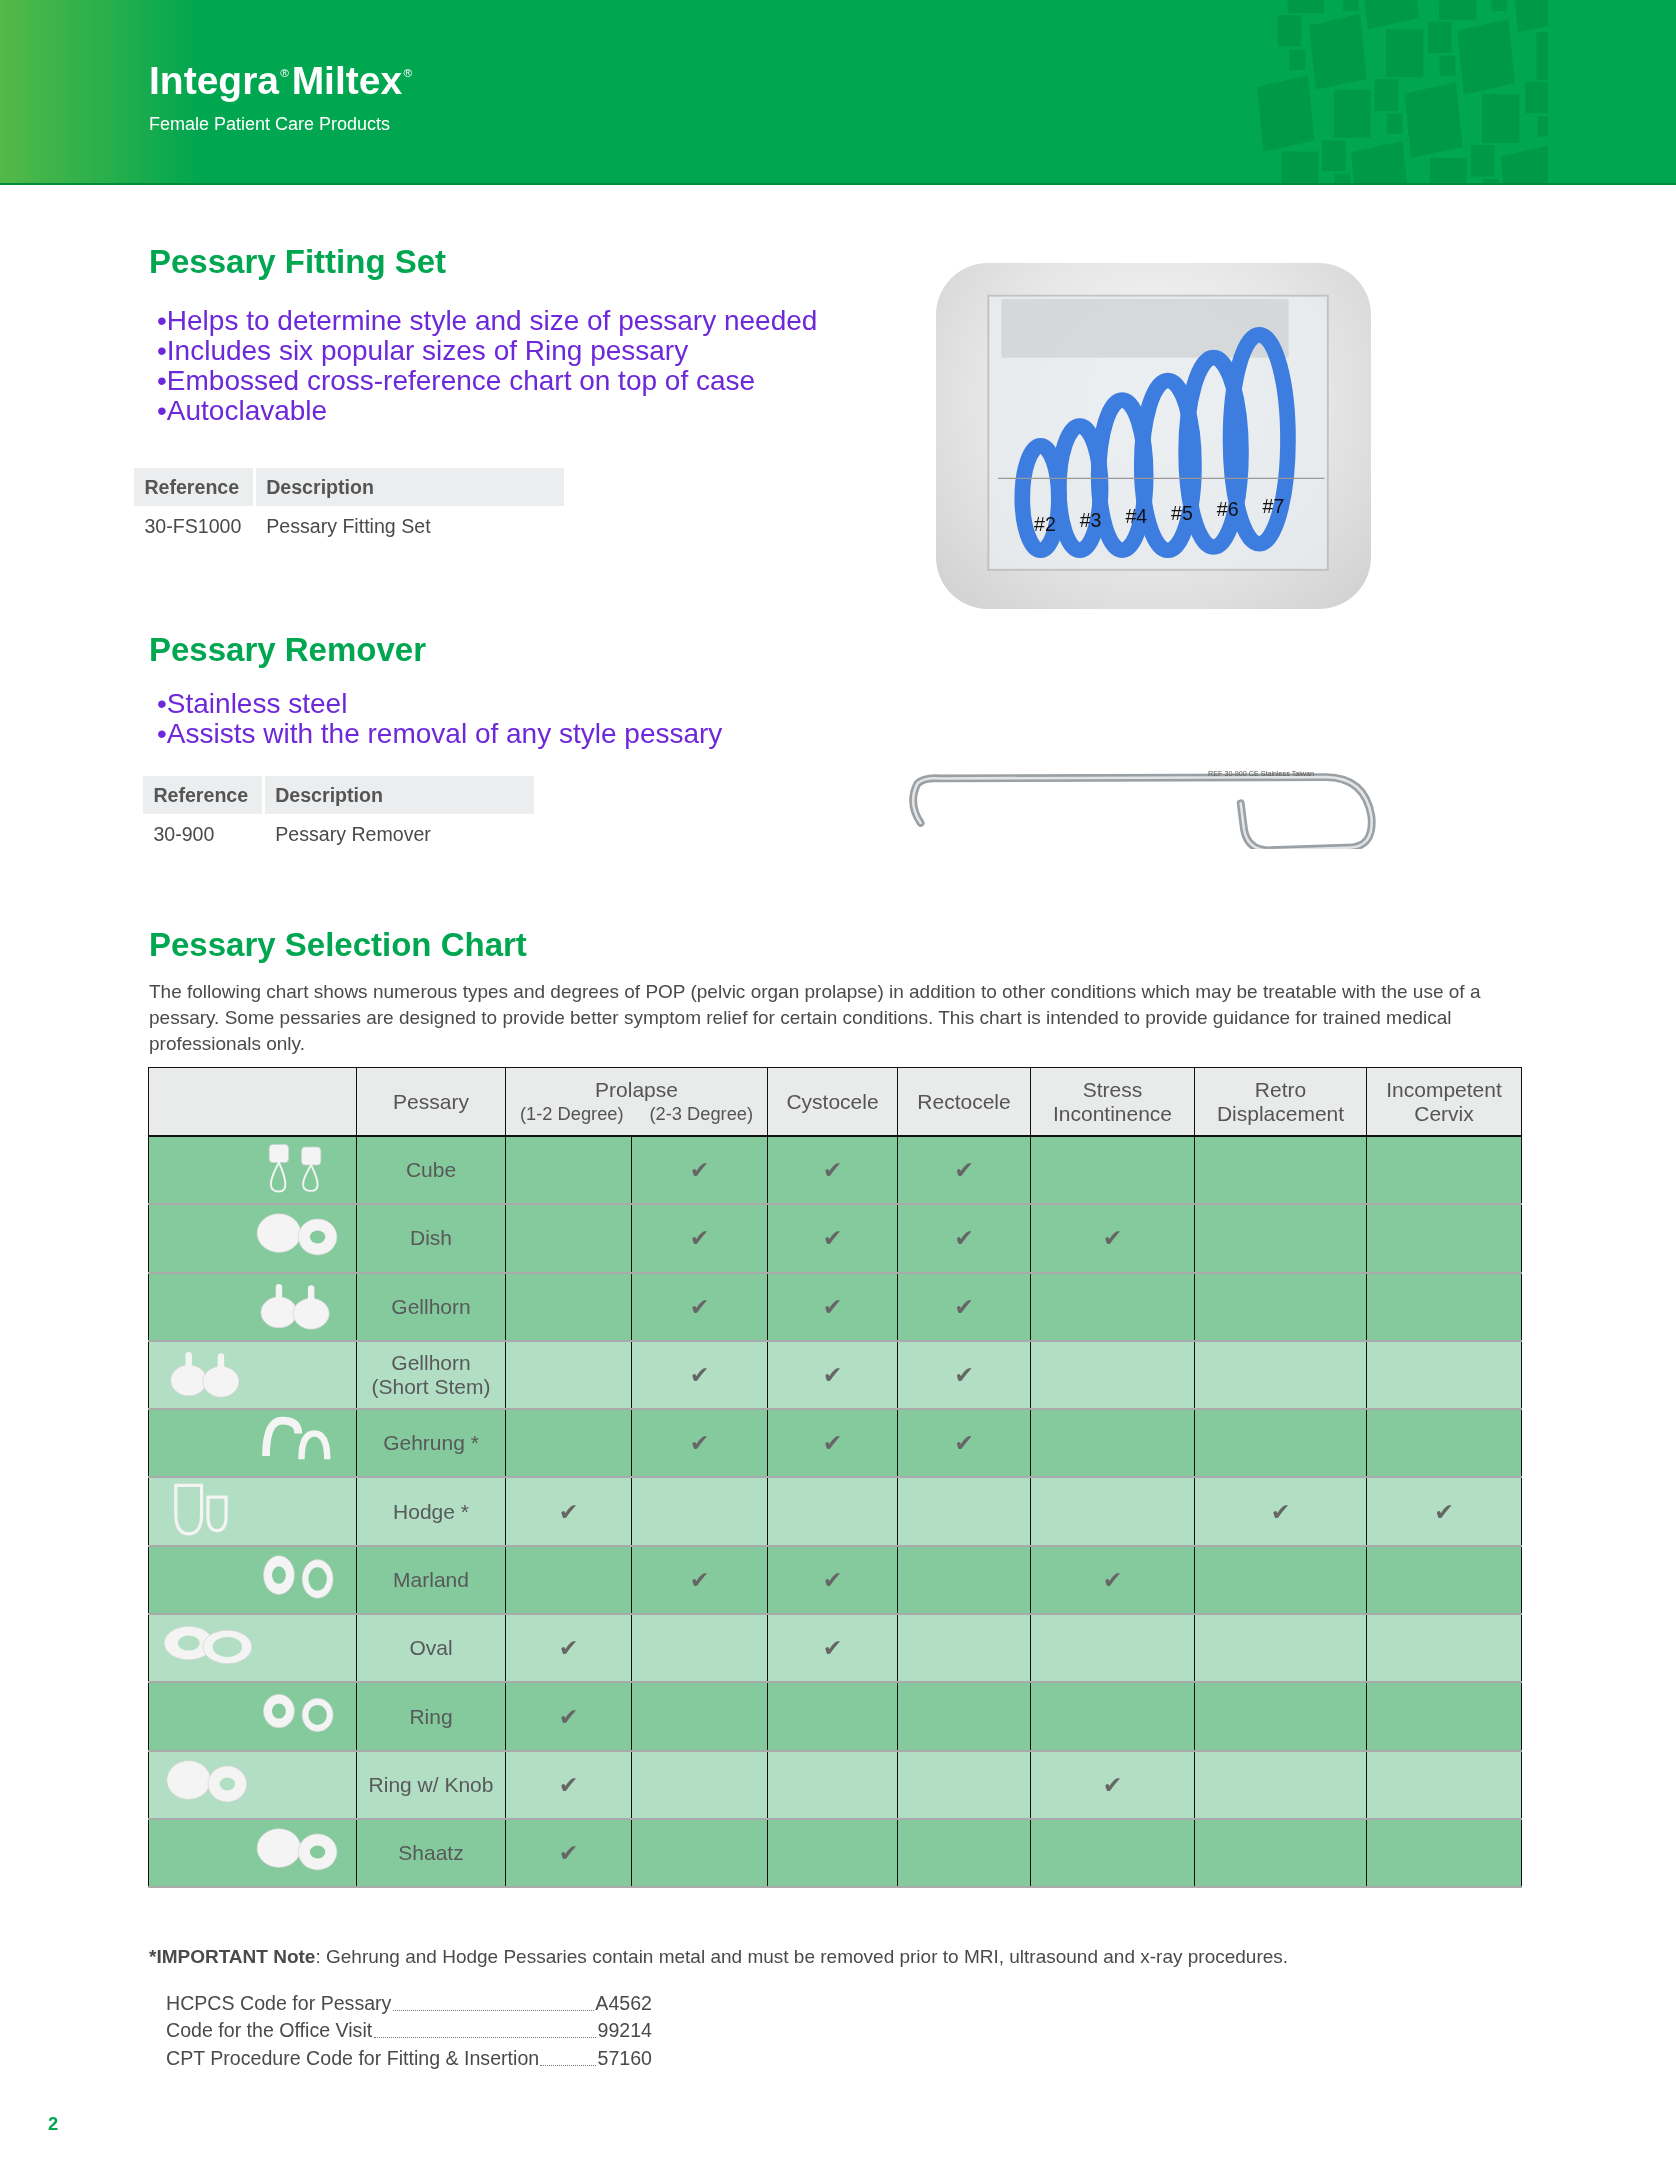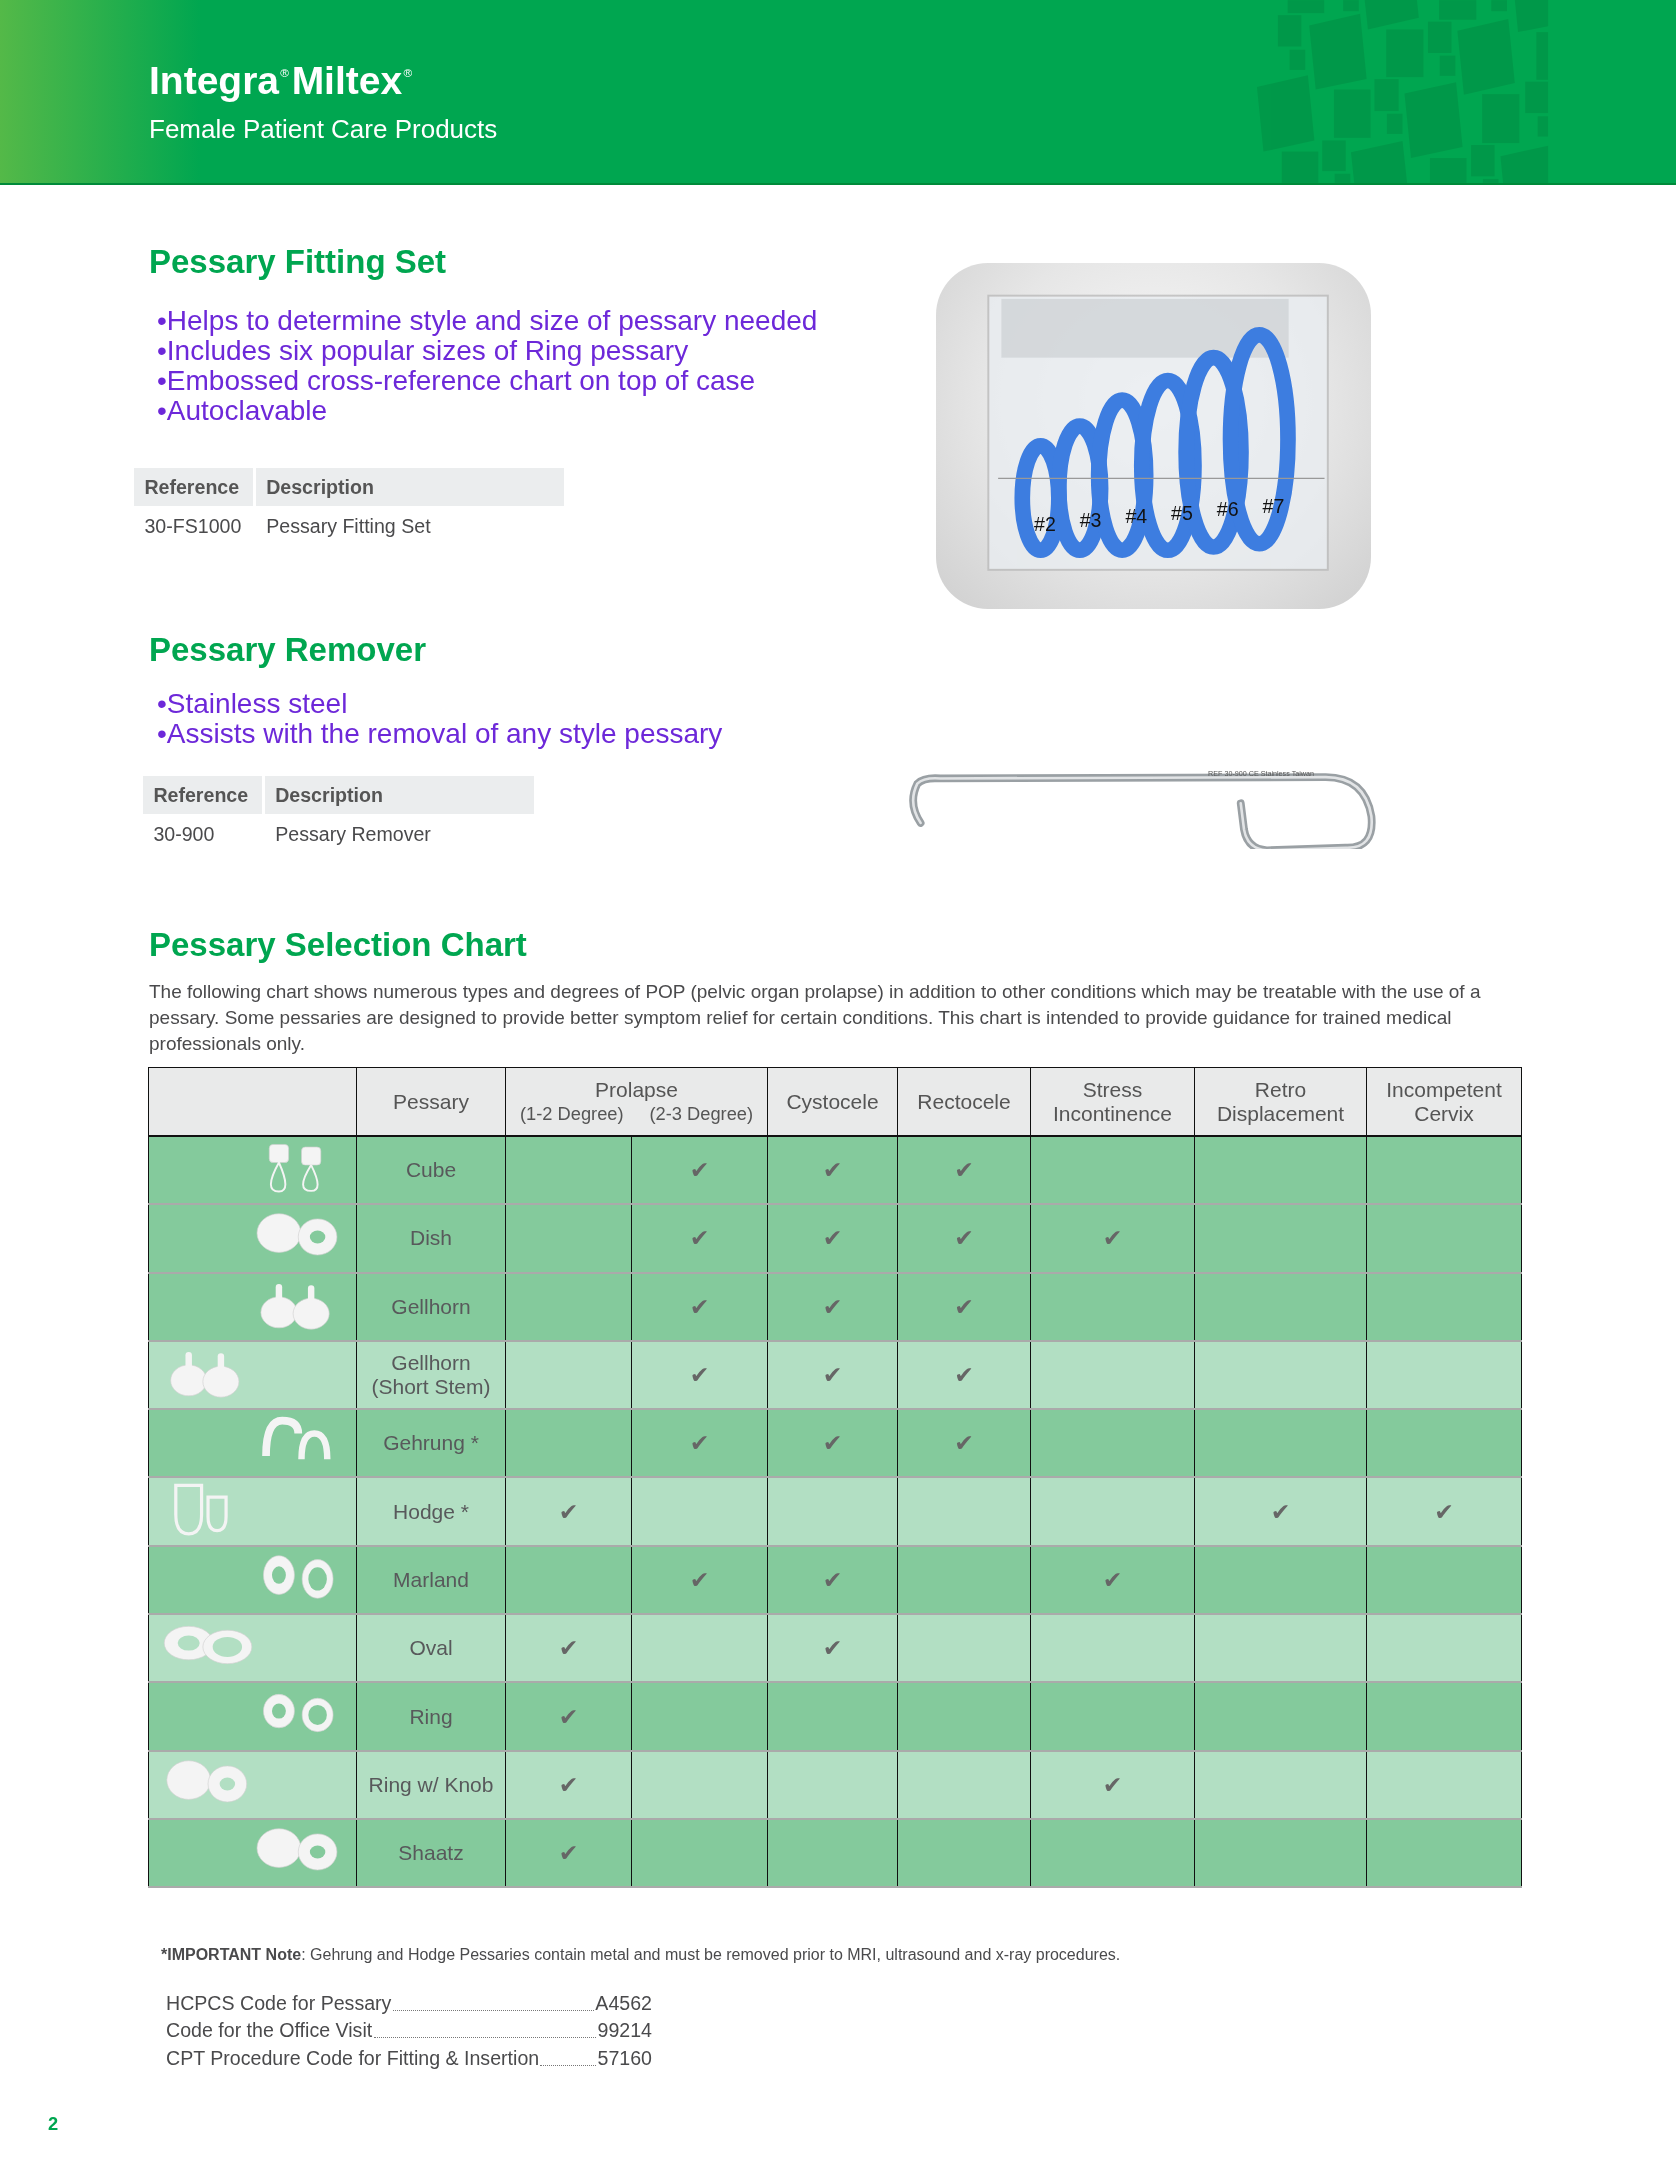--- a/index.html
+++ b/index.html
@@ -2,21 +2,21 @@
 <html style="font-size:10.4px"><head>
 <meta charset="utf-8">
 <style>
   html,body{margin:0;padding:0;background:#fff;}
   body{width:1677px;height:2183px;position:relative;overflow:hidden;font-family:"Liberation Sans","DejaVu Sans",sans-serif;color:#4a4a4c;}
   
   .hdr{position:absolute;left:0;top:0;width:1677px;height:183px;background:linear-gradient(90deg,#54b948 0%,#00a650 12%,#00a650 100%);border-bottom:2px solid #008a3a;overflow:hidden;}
   .hdr .deco{position:absolute;left:1208px;top:0;width:470px;height:183px;}
   .hdr .title{position:absolute;left:149px;top:59px;font-size:39px;color:#fff;font-weight:bold;letter-spacing:0px;}
   .hdr .title sup{font-size:11.8px;font-weight:normal;vertical-align:top;position:relative;top:6.5px;margin:0 2.6px 0 1.3px;}
-  .hdr .subtitle{position:absolute;left:149px;top:114px;font-size:26px;color:#fff;}
+  .hdr .subtitle{position:absolute;left:149px;top:114px;font-size:18px;color:#fff;}
   
   .h2{position:absolute;left:149px;font-size:33px;font-weight:bold;color:#00a650;}
   .bullets{position:absolute;left:149px;font-size:28px;line-height:30px;color:#6d28d9;margin:8px;padding:0;list-style:none;}
   .bullets li::before{content:"\2022 ";}
   
   .reftbl{position:absolute;border-collapse:separate;border-spacing:3.9px 0;font-size:19.6px;}
   .reftbl th{background:#ebedee;text-align:left;font-weight:bold;color:#555;height:38px;padding:0 10.4px;}
   .reftbl td{height:40px;padding:0 10.4px;color:#4a4a4c;}
   
   .fitimg{position:absolute;left:936px;top:263px;width:435px;height:346px;border-radius:52px;background:radial-gradient(ellipse at 50% 40%,#fafafa 0%,#e6e6e6 55%,#cfcfcf 100%);overflow:hidden;}
@@ -28,21 +28,21 @@
   .chart th{background:#e9eaea;color:#555;font-weight:normal;border:1.3px solid #111;height:65px;text-align:center;vertical-align:middle;line-height:23.5px;}
   .chart td{border-left:1.3px solid #111;border-right:1.3px solid #111;border-top:2.6px solid #aaa;text-align:center;vertical-align:middle;color:#58595b;}
   .chart tr.dark td{background:#84ca9c;}
   .chart tr.light td{background:#b2dfc3;}
   .chart tbody tr:first-child td{border-top:2.6px solid #111;}
   .chart tbody tr:last-child td{border-bottom:2.6px solid #aaa;}
   .chart td.split{border-left:1.3px solid #333;}
   .chart .sub{font-size:18.3px;display:flex;justify-content:space-around;}
   .chk{font-size:23.5px;color:#666;}
   .thumb{width:100%;height:100%;}
-  .note{position:absolute;left:149px;top:1946px;font-size:16px;color:#4a4a4c;margin-left:12px;}
+  .note{position:absolute;left:149px;top:1946px;font-size:19px;color:#4a4a4c;}
   .note b{font-weight:bold;}
   .codes{position:absolute;left:149px;top:1990px;font-size:19.6px;line-height:27.4px;color:#4a4a4c;}
   .codes .row{display:flex;width:503px;}
   .codes .lbl{white-space:nowrap;margin-left:17px;}
   .codes .dots{flex:1;border-bottom:1.3px dotted #777;margin:0 1.3px 6.5px 1.3px;}
   .pgnum{position:absolute;left:48px;top:2113px;font-size:18.3px;font-weight:bold;color:#00a650;}
 </style>
 </head>
 <body>
 

